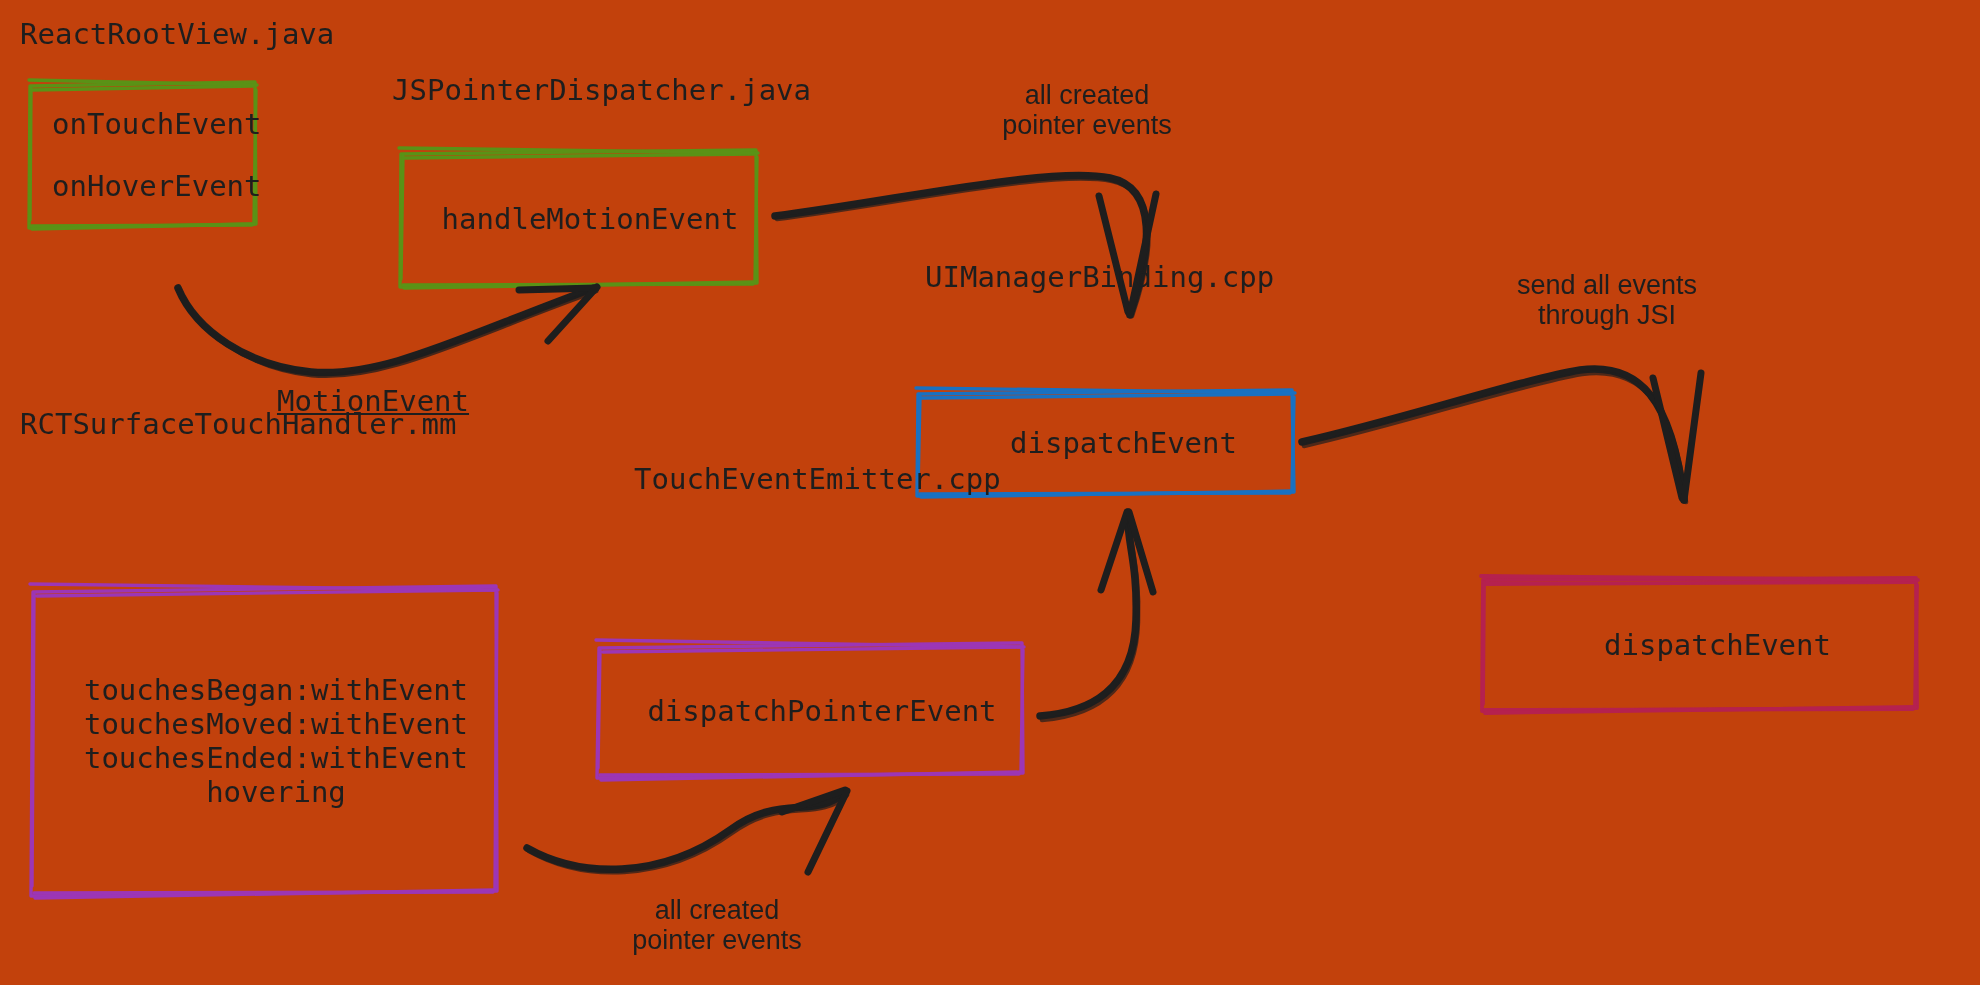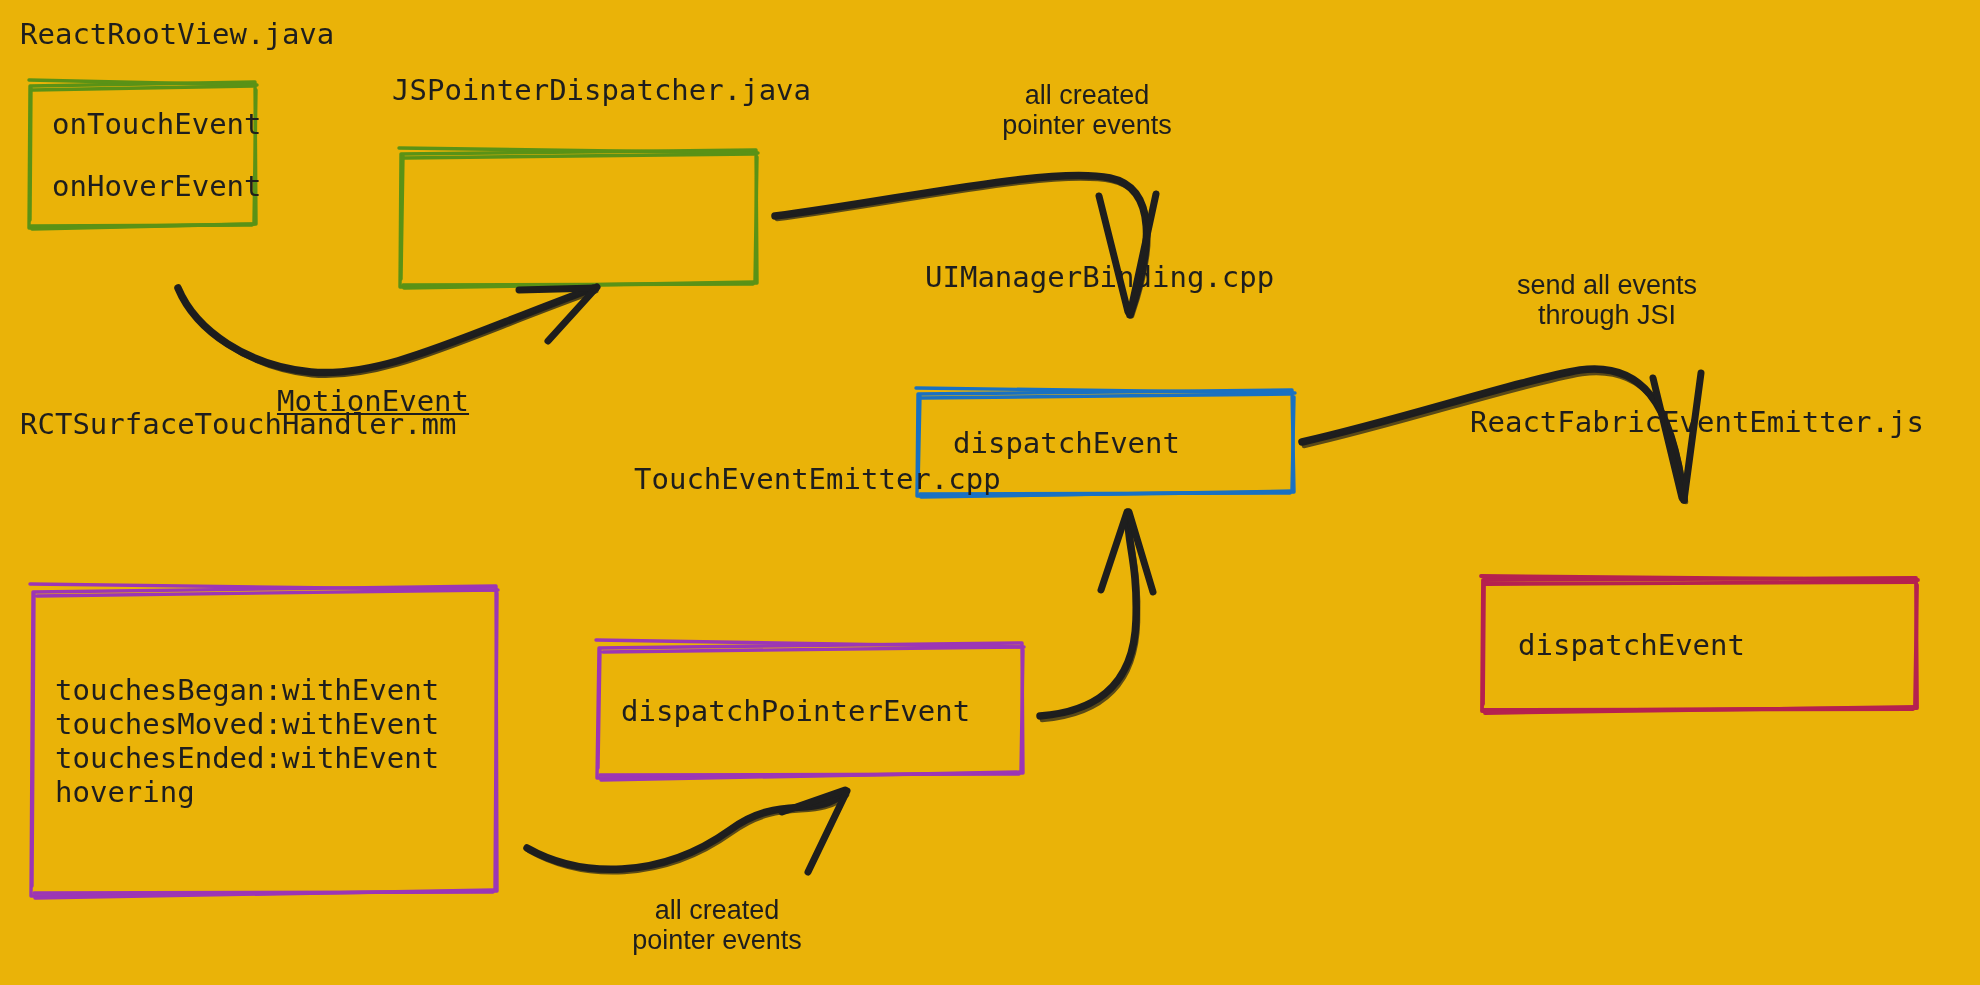--- a/index.html
+++ b/index.html
@@ -4,21 +4,21 @@
 <style>
   html, body {
     margin: 0;
     padding: 0;
     background: #ffffff;
   }
   #canvas {
     position: relative;
     width: 1980px;
     height: 985px;
-    background: #eab308;
+    background: #c2410c;
     overflow: hidden;
     font-family: "DejaVu Sans Mono", monospace;
   }
   svg.layer {
     position: absolute;
     top: 0;
     left: 0;
     width: 1980px;
     height: 985px;
     pointer-events: none;
@@ -38,20 +38,21 @@
     flex-direction: column;
     justify-content: center;
     background: transparent;
   }
   .node-line {
     font-family: "DejaVu Sans Mono", monospace;
     font-size: 29px;
     color: #1e1e1e;
     white-space: nowrap;
     padding-left: 22px;
+    text-align: center;
   }
   .edge-label {
     position: absolute;
     font-family: "Liberation Sans", sans-serif;
     font-size: 27px;
     color: #1e1e1e;
     line-height: 1.12;
     text-align: center;
     white-space: pre-line;
   }
@@ -153,31 +154,33 @@
       <path d="M1153,592 L1129,512" stroke-width="7"></path>
     </g>
   </svg>
 
   <div class="node-title" style="left:20px; top:17px;">ReactRootView.java</div>
 
   <div class="node-title" style="left:392px; top:73px;">JSPointerDispatcher.java</div>
 
   <div class="node-title" style="left:925px; top:260px;">UIManagerBinding.cpp</div>
 
-  <div class="node-title" style="left:1470px; top:405px;">ReactFabricEventEmitter.js</div>
 
   <div class="node-title" style="left:20px; top:407px;">RCTSurfaceTouchHandler.mm</div>
 
   <div class="node-title" style="left:594px; top:462px;margin-left:40px;">TouchEventEmitter.cpp</div>
 
   <div class="node-box" style="left:30px; top:82px; width:226px; height:146px; gap:28px;">
     <div class="node-line">onTouchEvent</div>
     <div class="node-line">onHoverEvent</div>
   </div>
 
+  <div class="node-box" style="left:401px; top:150px; width:356px; height:137px;">
+    <div class="node-line">handleMotionEvent</div>
+  </div>
 
   <div class="node-box" style="left:918px; top:390px; width:376px; height:106px;">
     <div class="node-line" style="padding-left:35px;">dispatchEvent</div>
   </div>
 
   <div class="node-box" style="left:1483px; top:578px; width:434px; height:133px;">
     <div class="node-line" style="padding-left:35px;">dispatchEvent</div>
   </div>
 
   <div class="node-box" style="left:33px; top:586px; width:464px; height:310px; ">

